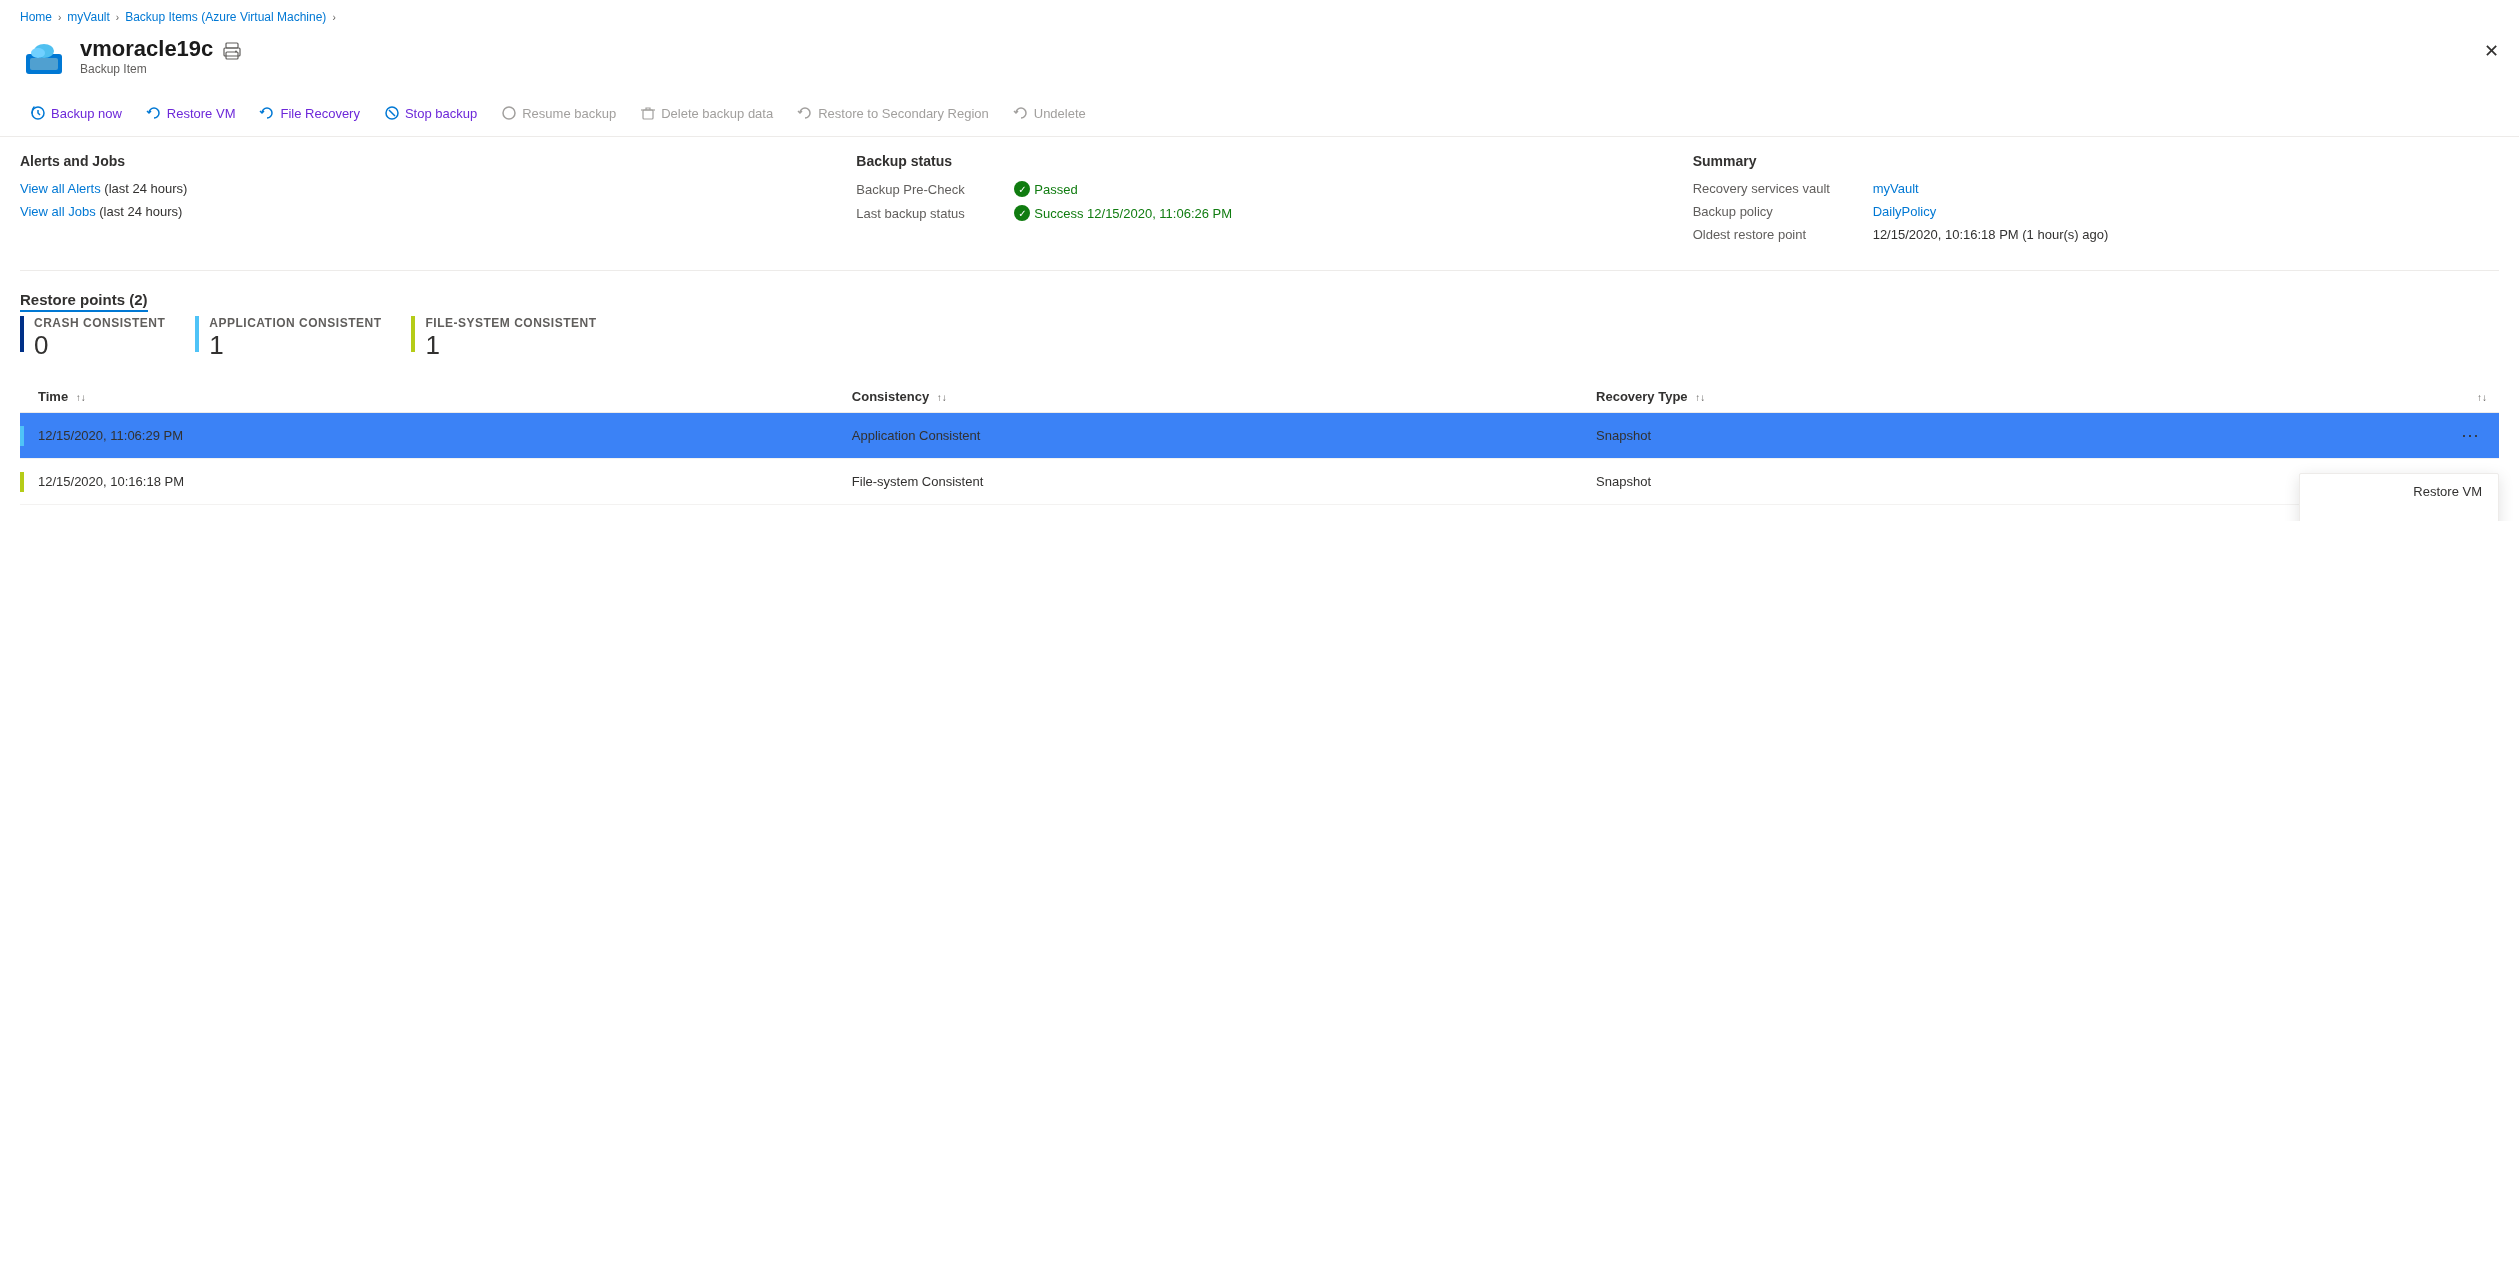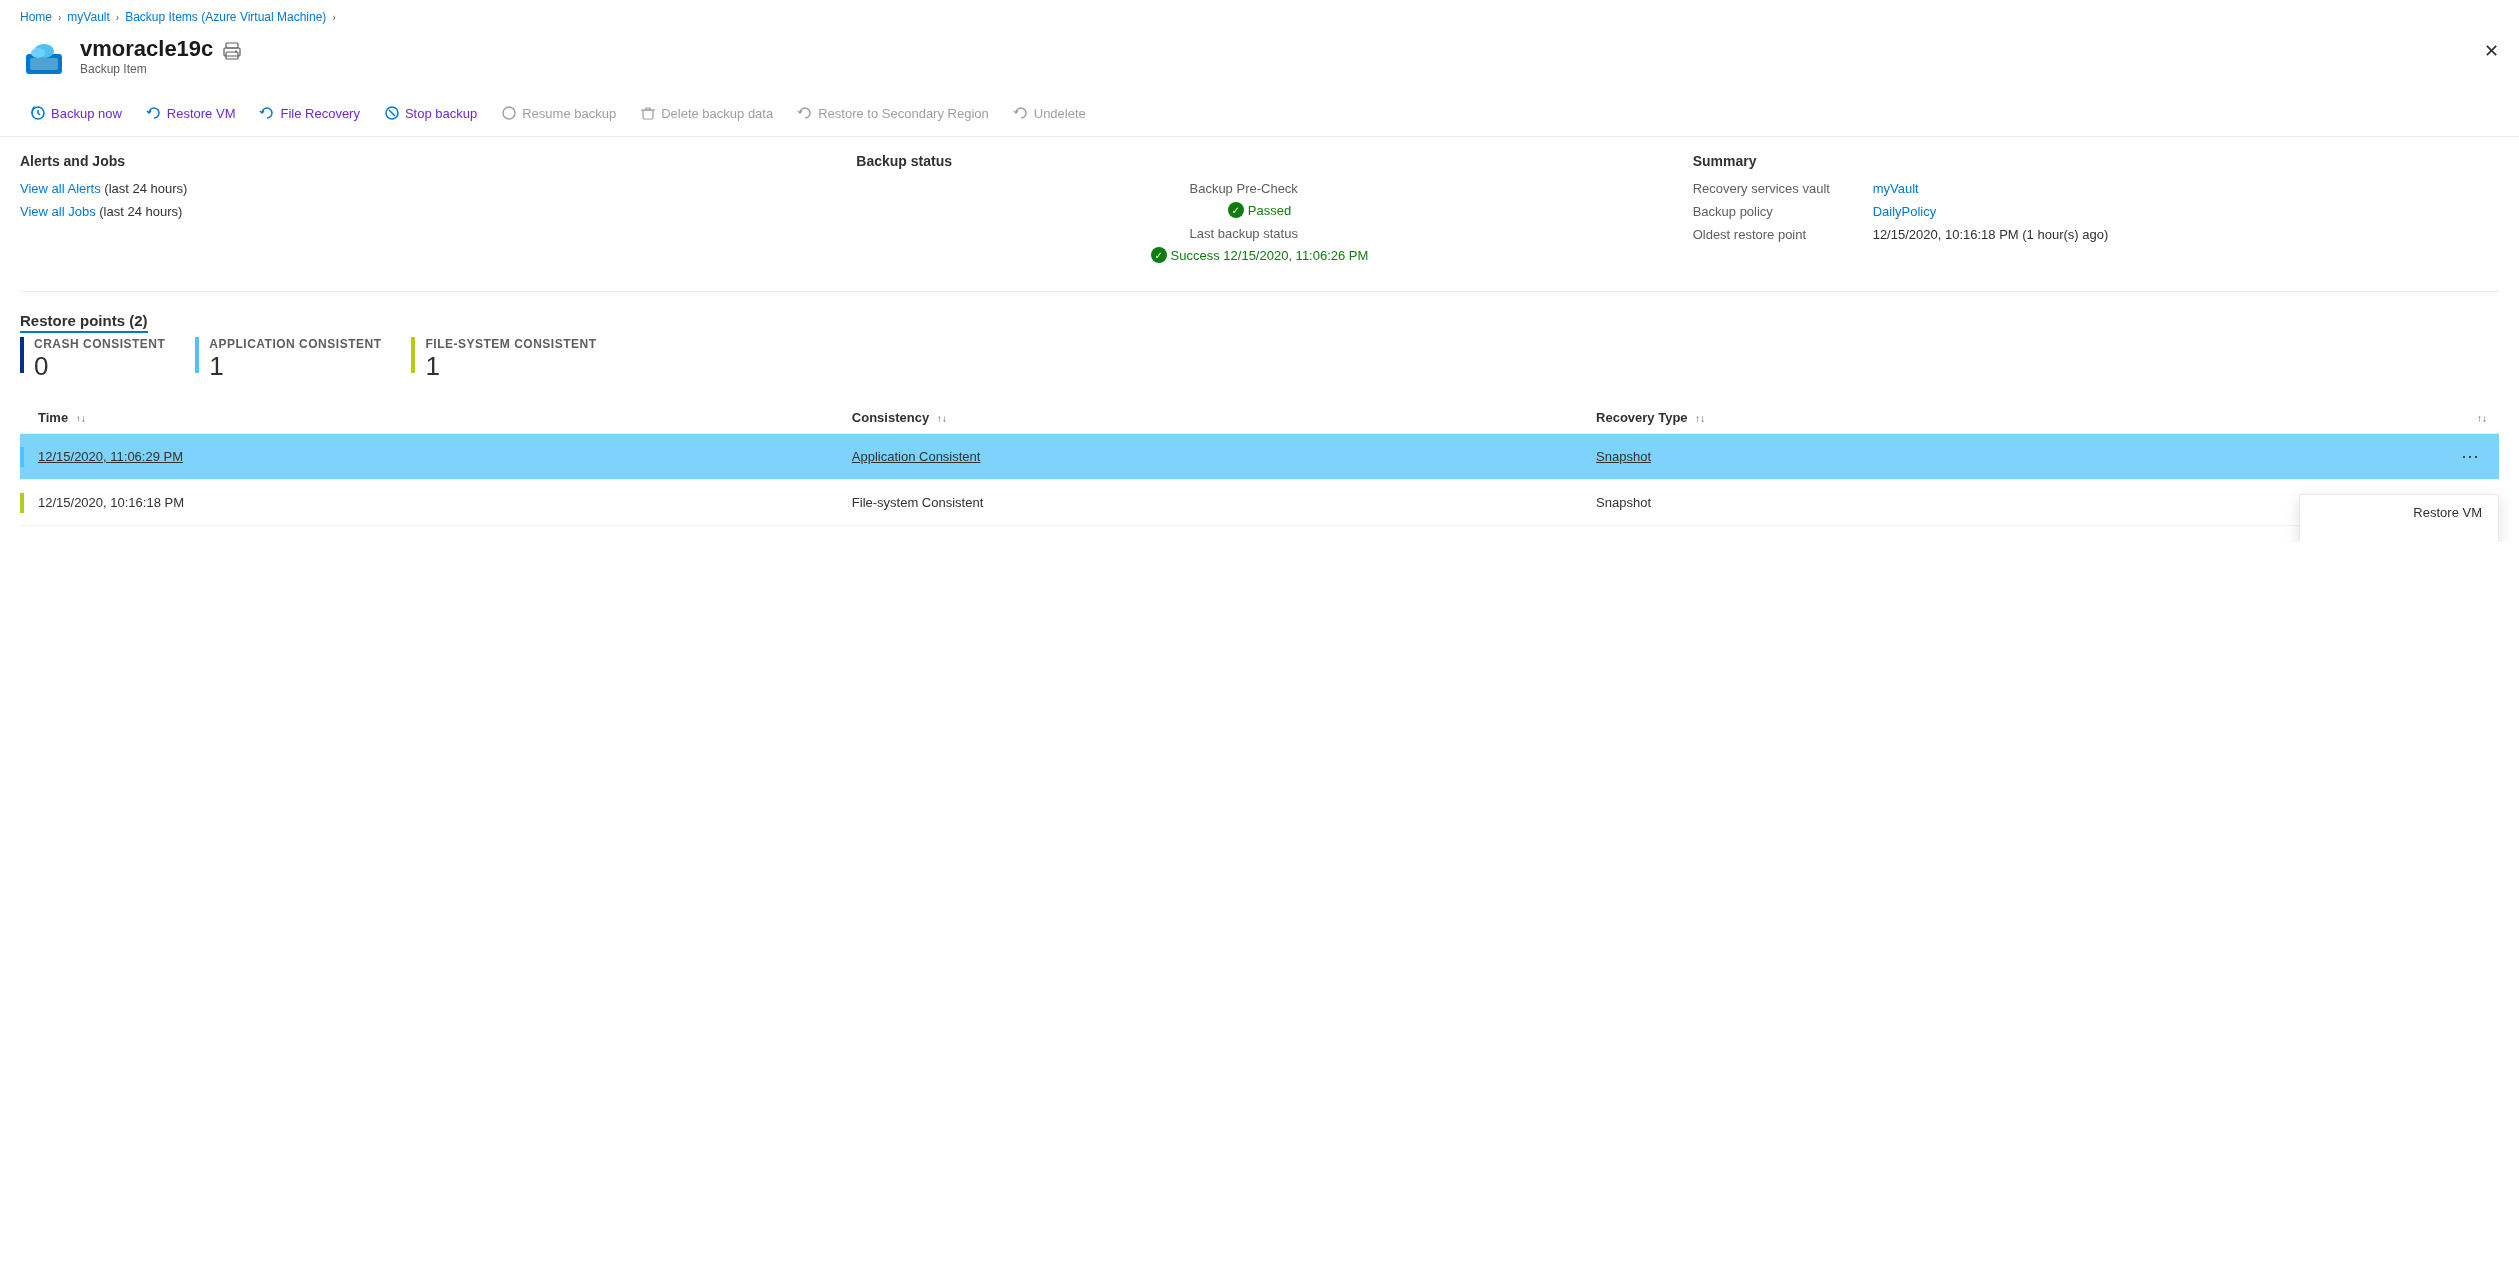--- a/index.html
+++ b/index.html
@@ -27,21 +27,21 @@
     
     .main { padding: 16px 20px; }
 
     
     .info-row { display: flex; gap: 0; margin-bottom: 20px; padding-bottom: 20px; border-bottom: 1px solid #edebe9; }
     .info-section { flex: 1; padding-right: 30px; }
     .info-section:last-child { padding-right: 0; }
     .info-section h3 { font-size: 14px; font-weight: 600; margin-bottom: 12px; }
     .info-row-item { margin-bottom: 8px; font-size: 13px; }
     .info-row-item a { color: #0078d4; text-decoration: none; }
-    .info-status { display: flex; align-items: center; gap: 6px; margin-bottom: 8px; flex-direction: column; }
+    .info-status { display: flex; align-items: center; gap: 18px; margin-bottom: 8px; }
     .info-status-label { color: #605e5c; font-size: 13px; min-width: 140px; }
     .status-passed { display: flex; align-items: center; gap: 4px; color: #107c10; font-size: 13px; }
     .status-success { display: flex; align-items: center; gap: 4px; color: #107c10; font-size: 13px; }
     .green-check { width: 16px; height: 16px; background: #107c10; border-radius: 50%; display: inline-flex; align-items: center; justify-content: center; color: #fff; font-size: 10px; }
     .summary-row { display: flex; margin-bottom: 8px; font-size: 13px; }
     .summary-key { color: #605e5c; min-width: 180px; }
     .summary-val a { color: #0078d4; text-decoration: none; }
 
     
     .section-title { font-size: 15px; font-weight: 600; margin-bottom: 4px; border-bottom: 2px solid #0078d4; display: inline-block; padding-bottom: 2px; }
@@ -59,21 +59,21 @@
     .counter-content { }
     .counter-label { font-size: 12px; font-weight: 600; color: #605e5c; text-transform: uppercase; letter-spacing: 0.5px; }
     .counter-value { font-size: 26px; font-weight: 300; color: #323130; }
 
     
     .table-container { width: 100%; position: relative; }
     table { width: 100%; border-collapse: collapse; }
     thead th { font-size: 13px; font-weight: 600; color: #323130; padding: 8px 12px; border-bottom: 1px solid #edebe9; text-align: left; }
     thead th .sort-icon { font-size: 10px; color: #605e5c; margin-left: 4px; }
     tbody tr { border-bottom: 1px solid #f3f2f1; }
-    tbody tr.selected { background: #7dd3fc; text-decoration: underline; }
+    tbody tr.selected { background: #3b82f6; }
     tbody td { padding: 10px 12px; font-size: 13px; }
     .row-indicator { width: 4px; padding: 0; }
     .row-indicator-inner { width: 4px; height: 100%; min-height: 20px; }
     .row-indicator-inner.blue { background: #4fc3f7; }
     .row-indicator-inner.yellow-green { background: #b5cc18; }
     .ellipsis-btn { background: none; border: none; cursor: pointer; font-size: 18px; color: #323130; padding: 2px 8px; }
 
     
     .dropdown-menu { position: absolute; right: 0; top: 60px; background: #fff; border: 1px solid #edebe9; box-shadow: 0 4px 16px rgba(0,0,0,0.12); min-width: 200px; z-index: 100; border-radius: 2px; }
     .dropdown-item { display: block; padding: 10px 16px; font-size: 13px; color: #323130; cursor: pointer; text-decoration: none; }

